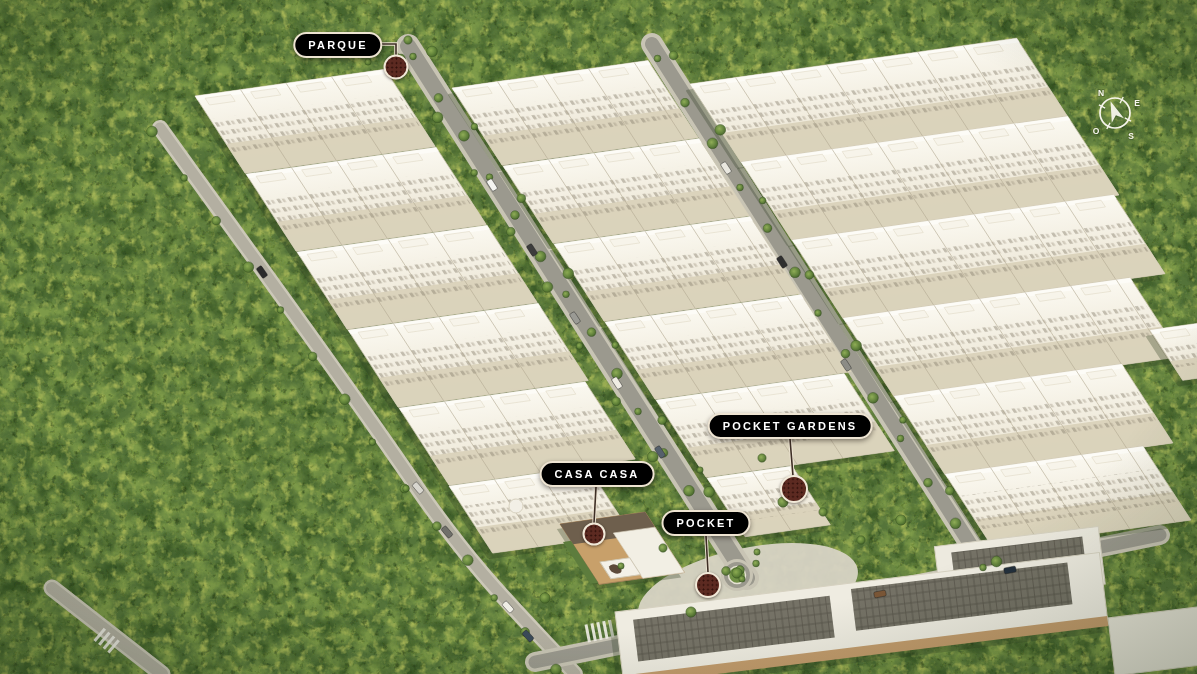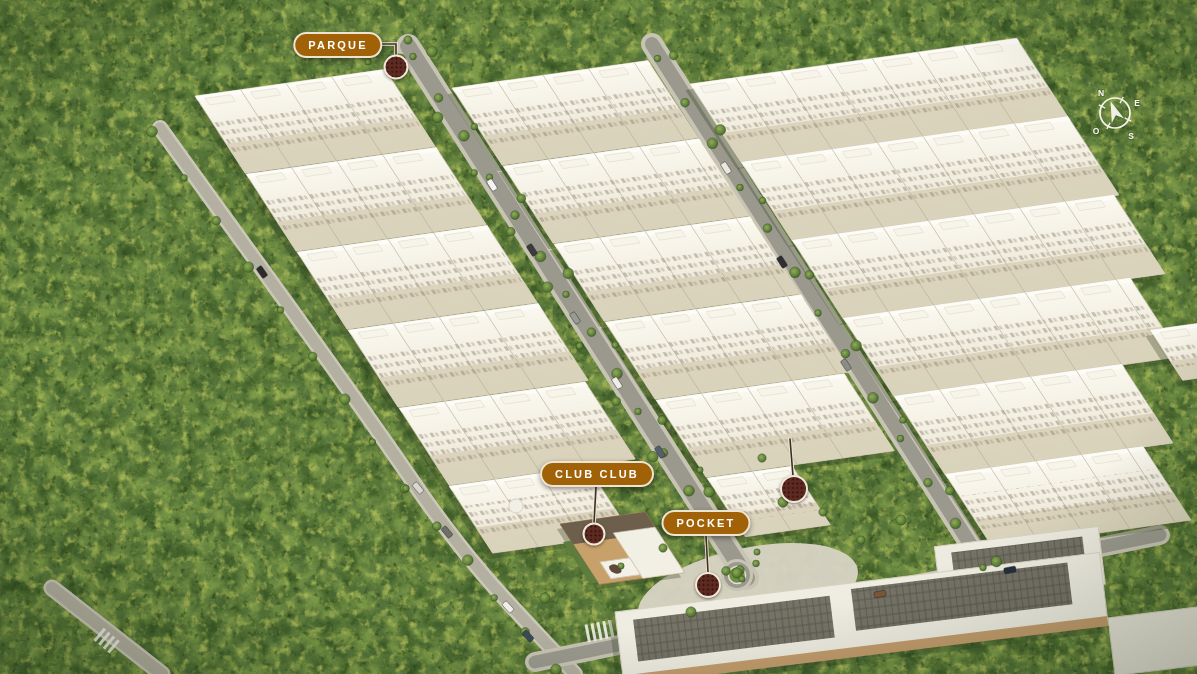--- a/index.html
+++ b/index.html
@@ -1,20 +1,20 @@
 <!DOCTYPE html>
 <html><head>
 <meta charset="utf-8">
 <style>
   html,body{margin:0;padding:0;background:#222;}
   .stage{position:relative;width:1197px;height:674px;overflow:hidden;
          background:#55743a;font-family:"Liberation Sans",sans-serif;}
   .stage svg.scene{position:absolute;left:0;top:0;}
   .pill{position:absolute;transform:translate(-50%,-50%);z-index:3;
-        background:#a16207;color:#fff;border:2px solid #eee4d2;border-radius:999px;
+        background:#000000;color:#fff;border:2px solid #eee4d2;border-radius:999px;
         padding:5px 13px;font-size:11px;font-weight:bold;letter-spacing:2.2px;
         white-space:nowrap;box-shadow:0 2px 5px rgba(20,14,8,.45);cursor:pointer;}
   .marker{position:absolute;transform:translate(-50%,-50%);z-index:2;border-radius:50%;
         border:2px solid #f1e9d8;background-color:#5c2a21;
         background-image:radial-gradient(#2e0f0a 26%, rgba(46,15,10,0) 32%);
         background-size:4.4px 4.4px;box-shadow:0 1px 3px rgba(20,10,5,.5);cursor:pointer;}
   .compass-letter{font-size:8.5px;font-weight:bold;fill:#f8f6ef;
         font-family:"Liberation Sans",sans-serif;}
 </style>
 </head>
@@ -563,16 +563,17 @@
     <text class="compass-letter" x="1096" y="134" text-anchor="middle" stroke="#33491f" stroke-width="2" stroke-opacity="0.4" paint-order="stroke">O</text>
   </g>
 </svg>
 
 <div class="marker" style="left:396px;top:67px;width:21px;height:21px"></div>
 <div class="marker" style="left:794px;top:489px;width:24px;height:24px"></div>
 <div class="marker" style="left:594px;top:534px;width:19px;height:19px"></div>
 <div class="marker" style="left:708px;top:585px;width:22px;height:22px"></div>
 
 <div class="pill" style="left:338px;top:45px">PARQUE</div>
-<div class="pill" style="left:597px;top:474px">CLUB CLUB</div>
+<div class="pill" style="left:790px;top:426px">POCKET GARDENS</div>
+<div class="pill" style="left:597px;top:474px">CASA CASA</div>
 <div class="pill" style="left:706px;top:523px">POCKET</div>
 
 </div>
 
 </body></html>

